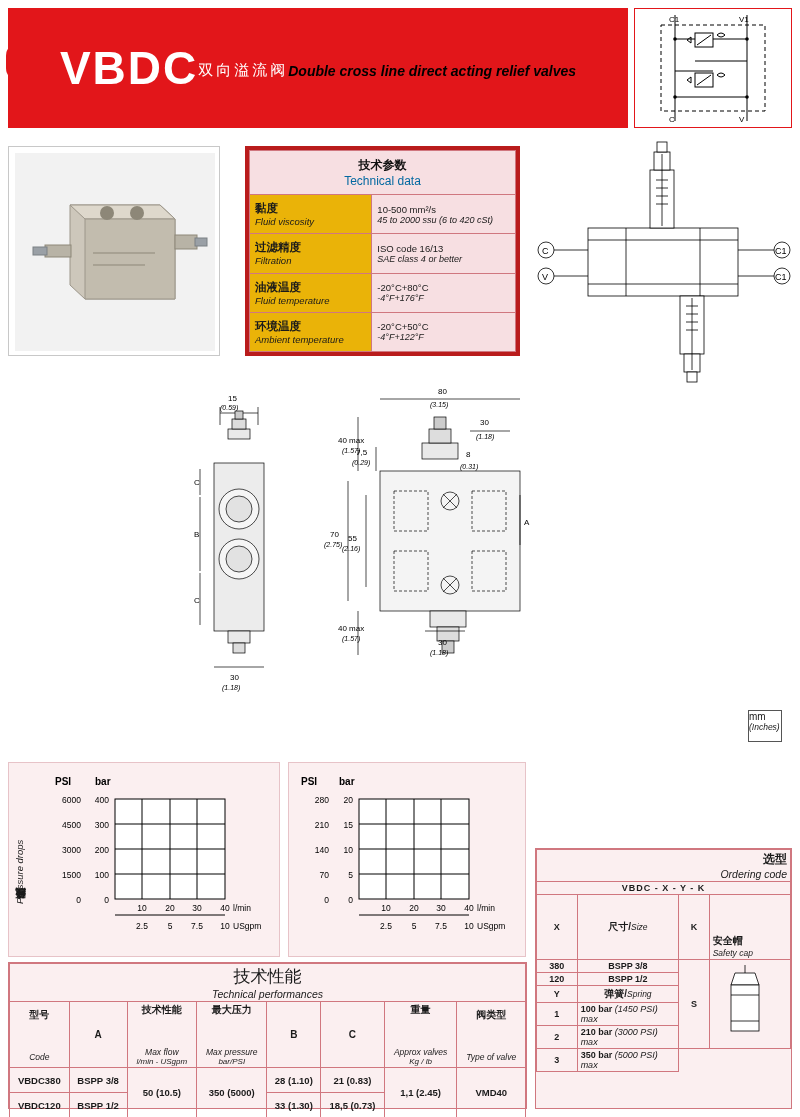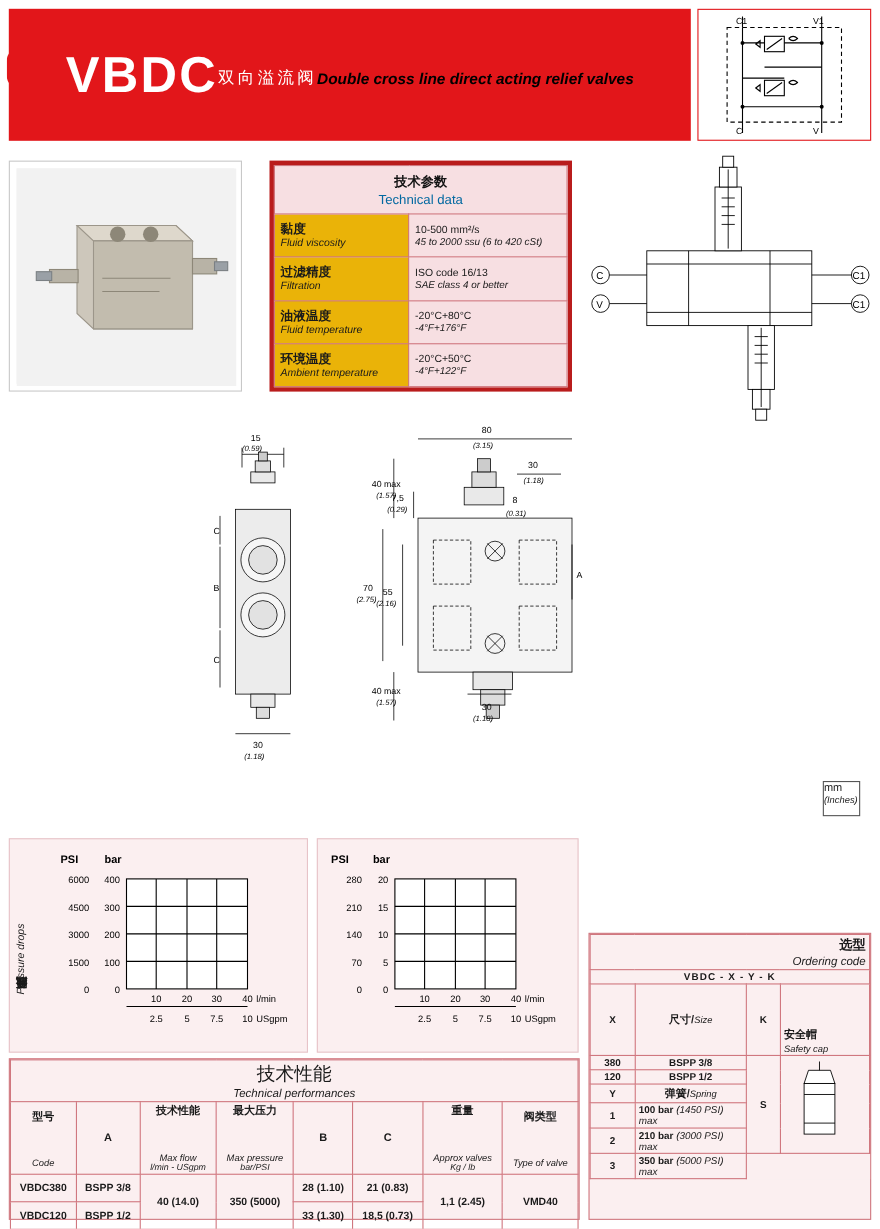--- a/index.html
+++ b/index.html
@@ -592,21 +592,21 @@
           <span class="hen2">Kg / lb</span>
         </td>
         <td>
           <span class="hcn">阀类型</span>
           <span class="hen">Type of valve</span>
         </td>
       </tr>
       <tr style="height:25px;">
         <td class="cellb">VBDC380</td>
         <td class="cellb">BSPP 3/8</td>
-        <td class="cellb" rowspan="2">40 (14.0)</td>
+        <td class="cellb" rowspan="2">50 (10.5)</td>
         <td class="cellb" rowspan="2">350 (5000)</td>
         <td class="cellb">28 (1.10)</td>
         <td class="cellb">21 (0.83)</td>
         <td class="cellb" rowspan="2">1,1 (2.45)</td>
         <td class="cellb" rowspan="2">VMD40</td>
       </tr>
       <tr style="height:25px;">
         <td class="cellb">VBDC120</td>
         <td class="cellb">BSPP 1/2</td>
         <td class="cellb">33 (1.30)</td>

